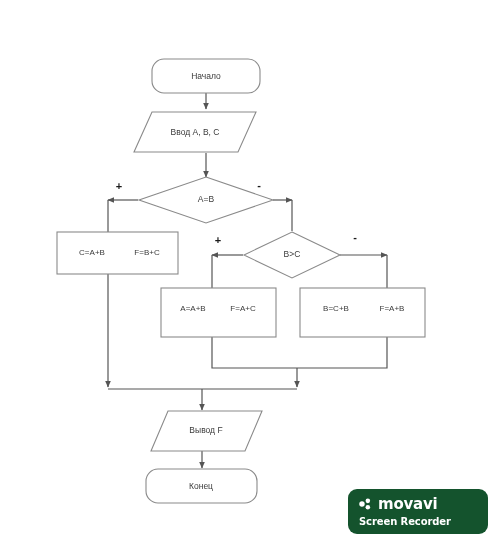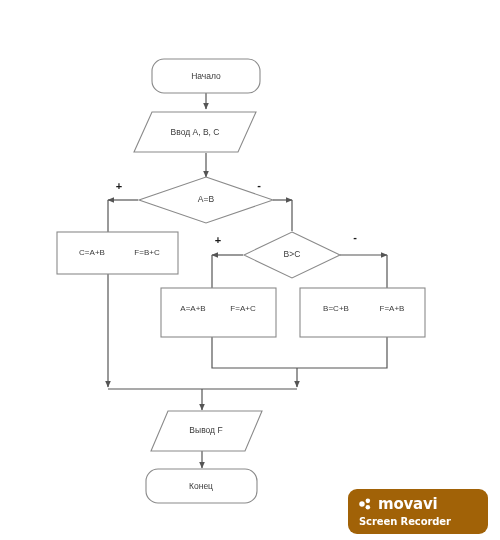--- a/index.html
+++ b/index.html
@@ -63,21 +63,21 @@
     text-anchor: middle;
     dominant-baseline: middle;
   }
   
   #movavi-watermark {
     position: absolute;
     left: 348px;
     top: 485px;
     width: 140px;
     height: 45px;
-    background: #a16207;
+    background: #14532d;
     border-radius: 9px;
     box-sizing: border-box;
     padding: 5px 10px 17px 11px;
     color: #ffffff;
   }
   .wm-row1 {
     display: flex;
     align-items: center;
     height: 19px;
   }

